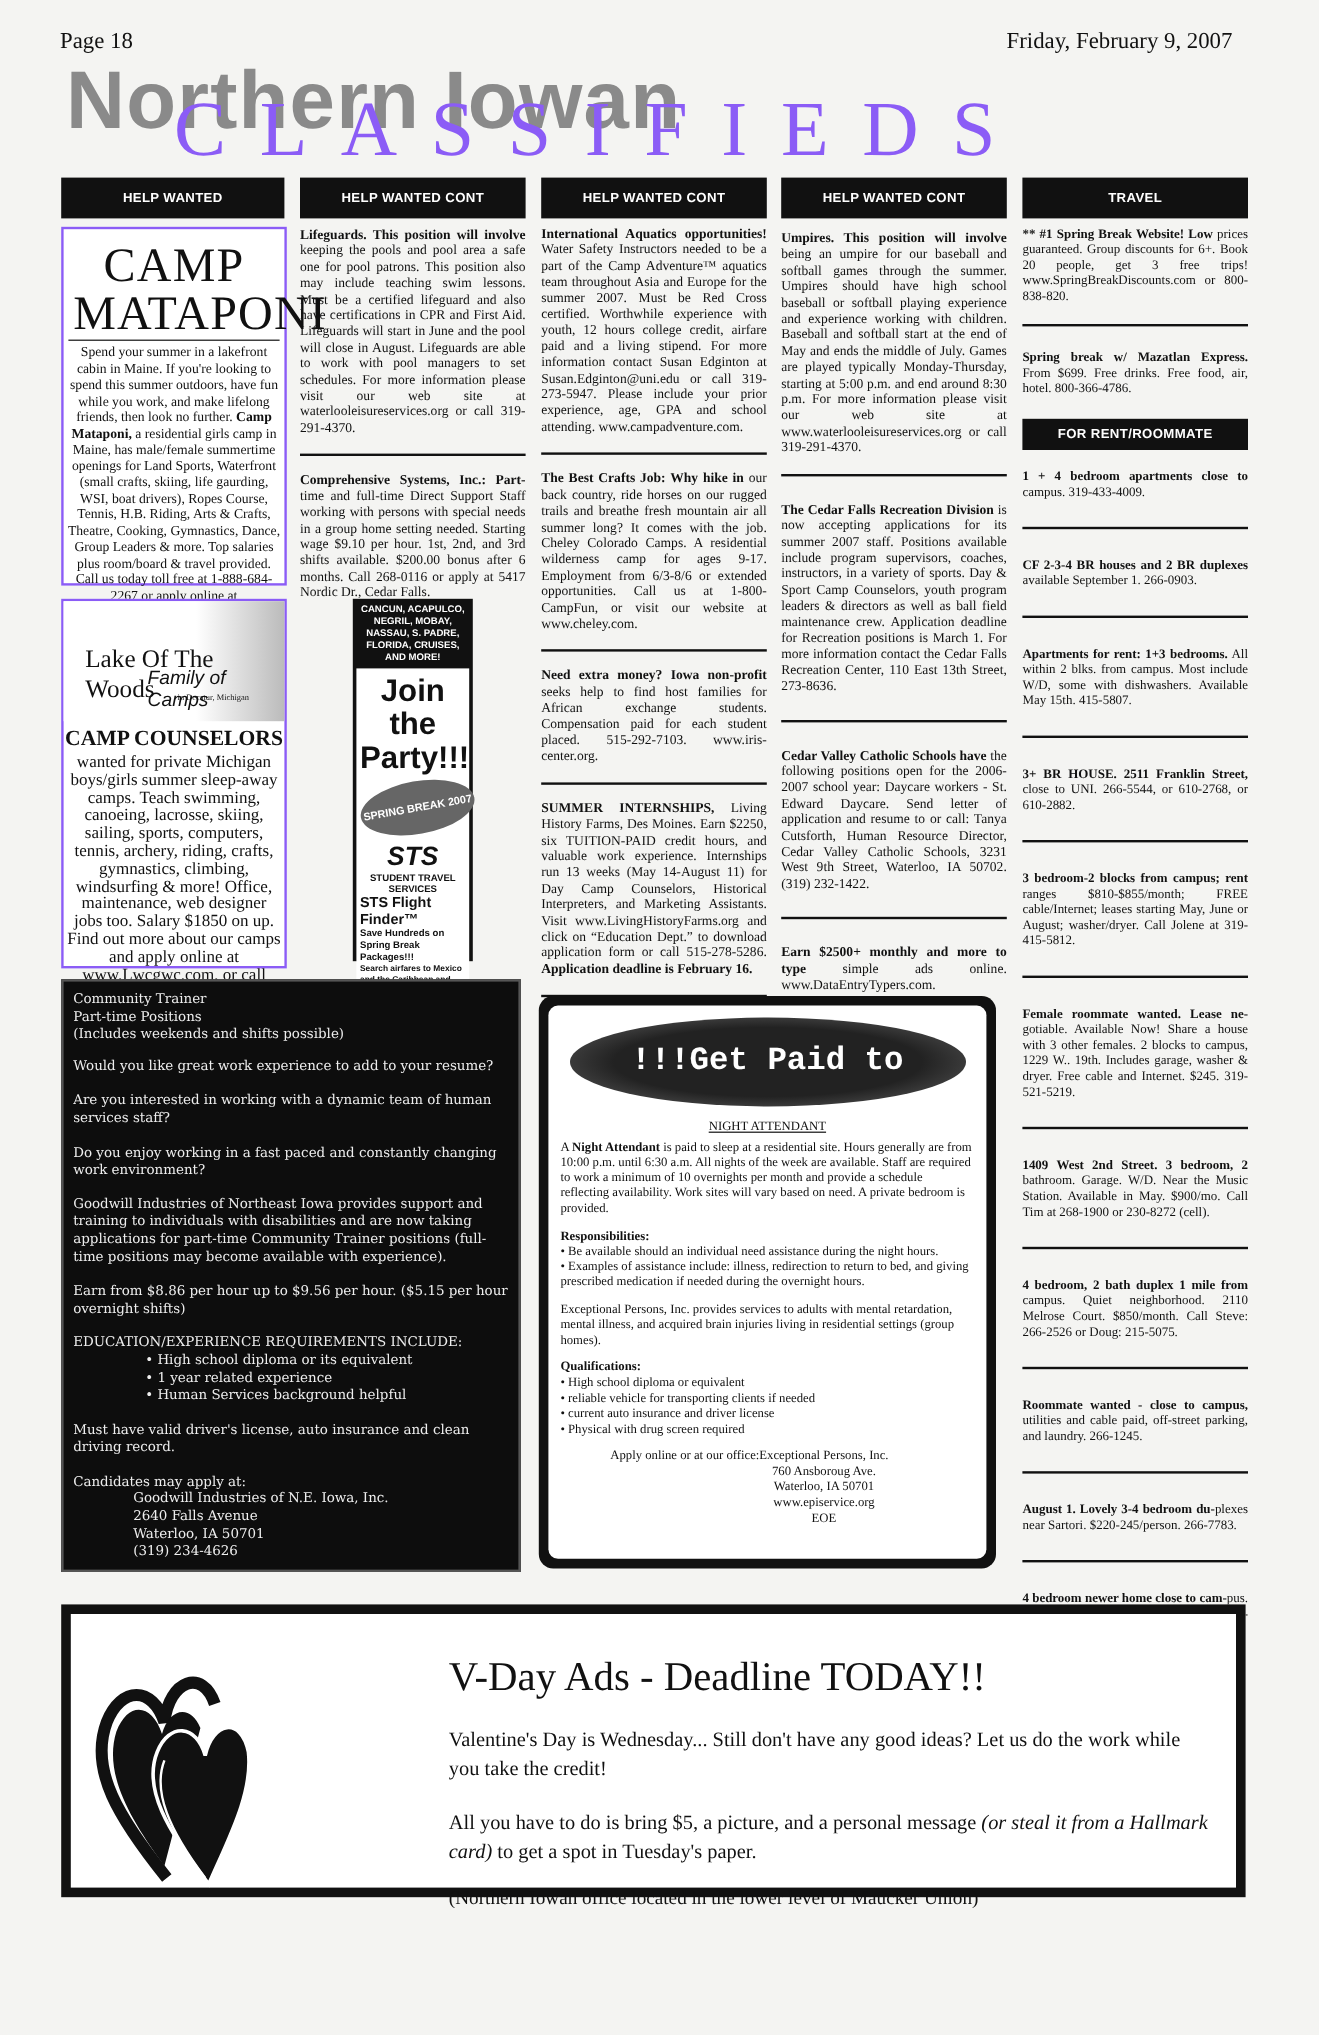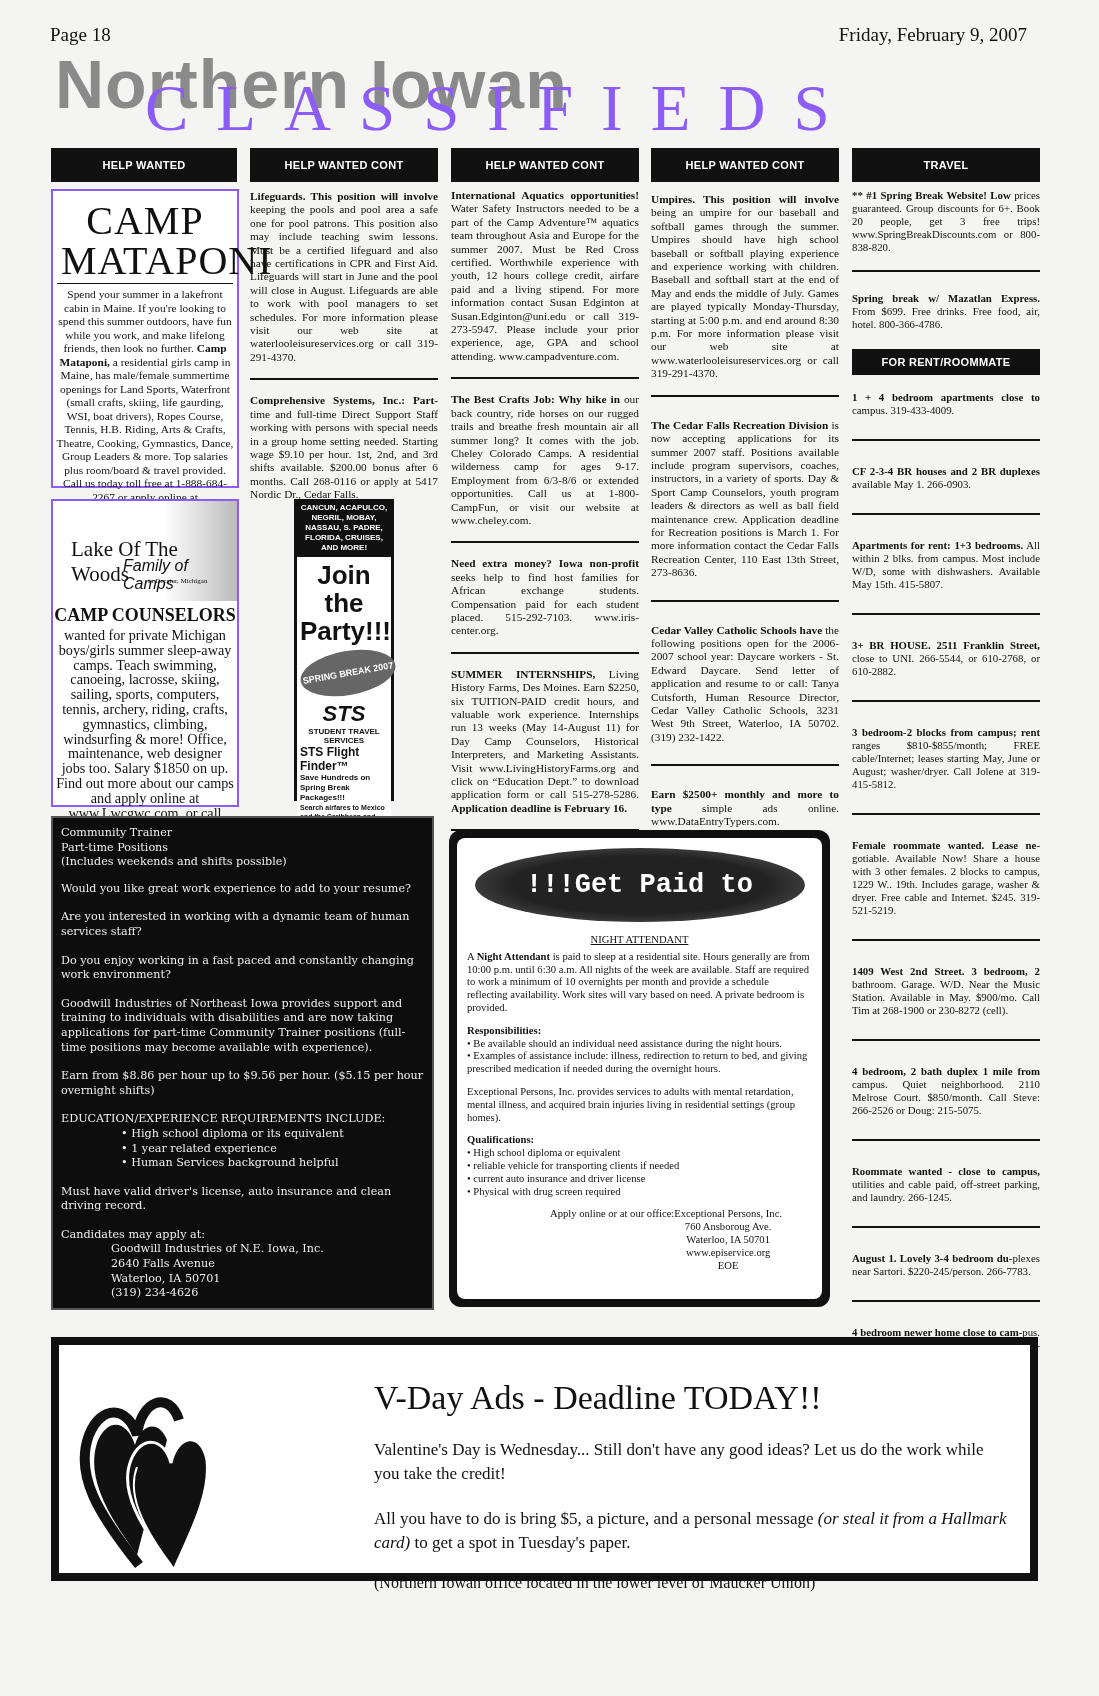--- a/index.html
+++ b/index.html
@@ -58,21 +58,21 @@
   .goodwill ul { list-style: none; margin-left: 60px; }
   .goodwill ul li::before { content: "\2022  "; }
   .goodwill .addr { margin-left: 50px; }
 
   .sleep { position: absolute; left: 449px; top: 830px; width: 381px; height: 477px; background: #111; border-radius: 12px; padding: 8px; }
   .sleep .inner { background: #fff; border-radius: 8px; height: 100%; padding: 6px 10px; font-size: 10.6px; line-height: 12.8px; }
   .sleep .banner { margin: 4px auto 0; width: 330px; height: 74px; border-radius: 50%; background: radial-gradient(#222 55%, #666);
                    color: #fff; font-family: Liberation Mono, monospace; font-weight: bold; font-size: 27px; text-align: center; line-height: 74px; }
   .sleep .na { text-align: center; text-decoration: underline; margin: 12px 0 4px; }
   .sleep p { margin-bottom: 10px; }
-  .sleep .apply { display: flex; justify-content: flex-end; }
+  .sleep .apply { display: flex; justify-content: center; }
   .sleep .apply .addr { text-align: center; margin-right: 30px; }
 
   .vday { position: absolute; left: 51px; top: 1337px; width: 987px; height: 244px; border: 8px solid #111; background: #fff; }
   .vday .hearts { position: absolute; left: 20px; top: 20px; width: 130px; height: 210px; }
   .vday .head { position: absolute; left: 315px; top: 34px; font-size: 34px; font-family: "Liberation Serif", serif; }
   .vday .p1 { position: absolute; left: 315px; top: 93px; width: 620px; font-size: 17px; line-height: 24px; }
   .vday .p2 { position: absolute; left: 315px; top: 162px; width: 640px; font-size: 17px; line-height: 24px; }
   .vday .p3 { position: absolute; left: 315px; top: 229px; font-size: 16px; }
   .vday i { font-style: italic; }
 </style>
@@ -156,21 +156,21 @@
   <div class="ad"><b>Earn $2500+ monthly and more to type</b><span> simple ads online. www.DataEntryTypers.com.</span></div>
 </div>
 
 <div class="col" style="left:852px;top:189px;width:188px;font-size:10.8px;line-height:13px">
   <div class="ad"><b>** #1 Spring Break Website! Low</b><span> prices guaranteed. Group discounts for 6+. Book 20 people, get 3 free trips! www.SpringBreakDiscounts.com or 800-838-820.</span></div>
   <div class="rule" style="margin:16px 0 20px"></div>
   <div class="ad"><b>Spring break w/ Mazatlan Express.</b><span> From $699. Free drinks. Free food, air, hotel. 800-366-4786.</span></div>
   <div class="section-bar" style="position:relative;top:0;height:26px;margin:18px 0 16px">FOR RENT/ROOMMATE</div>
   <div class="ad"><b>1 + 4 bedroom apartments close to</b><span> campus. 319-433-4009.</span></div>
   <div class="rule" style="margin:22px 0 24px"></div>
-  <div class="ad"><b>CF 2-3-4 BR houses and 2 BR duplexes</b><span> available May 1. 266-0903.</span></div>
+  <div class="ad"><b>CF 2-3-4 BR houses and 2 BR duplexes</b><span> available September 1. 266-0903.</span></div>
   <div class="rule" style="margin:22px 0 24px"></div>
   <div class="ad"><b>Apartments for rent: 1+3 bedrooms.</b><span> All within 2 blks. from campus. Most include W/D, some with dishwashers. Available May 15th. 415-5807.</span></div>
   <div class="rule" style="margin:22px 0 24px"></div>
   <div class="ad"><b>3+ BR HOUSE. 2511 Franklin Street,</b><span> close to UNI. 266-5544, or 610-2768, or 610-2882.</span></div>
   <div class="rule" style="margin:22px 0 24px"></div>
   <div class="ad"><b>3 bedroom-2 blocks from campus; rent</b><span> ranges $810-$855/month; FREE cable/Internet; leases starting May, June or August; washer/dryer. Call Jolene at 319-415-5812.</span></div>
   <div class="rule" style="margin:22px 0 24px"></div>
   <div class="ad"><b>Female roommate wanted. Lease ne-</b><span>gotiable. Available Now! Share a house with 3 other females. 2 blocks to campus, 1229 W.. 19th. Includes garage, washer &amp; dryer. Free cable and Internet. $245. 319-521-5219.</span></div>
   <div class="rule" style="margin:22px 0 24px"></div>
   <div class="ad"><b>1409 West 2nd Street. 3 bedroom, 2</b><span> bathroom. Garage. W/D. Near the Music Station. Available in May. $900/mo. Call Tim at 268-1900 or 230-8272 (cell).</span></div>

